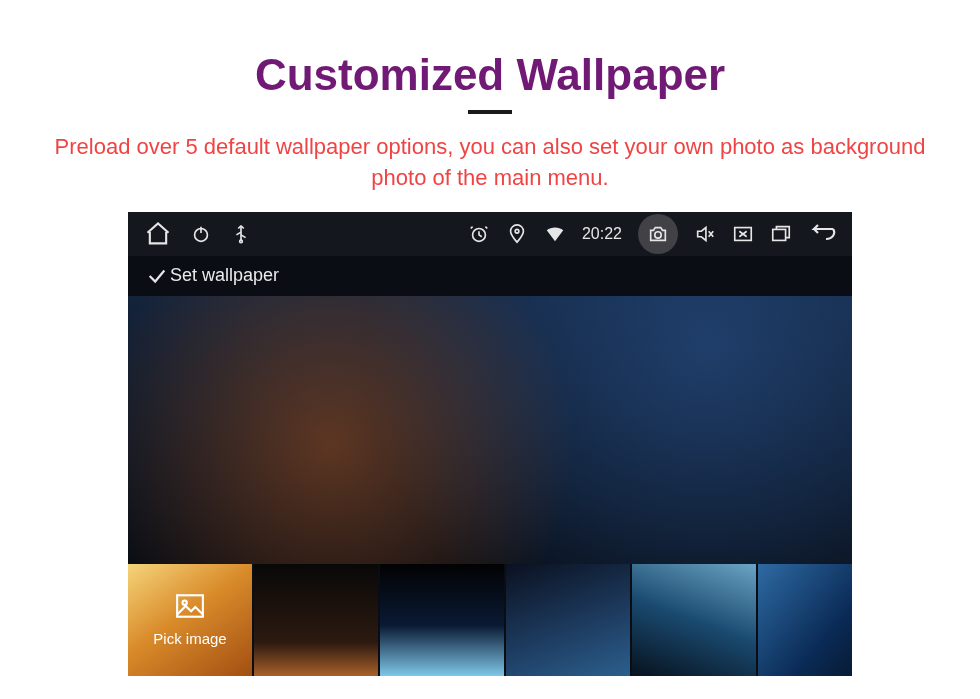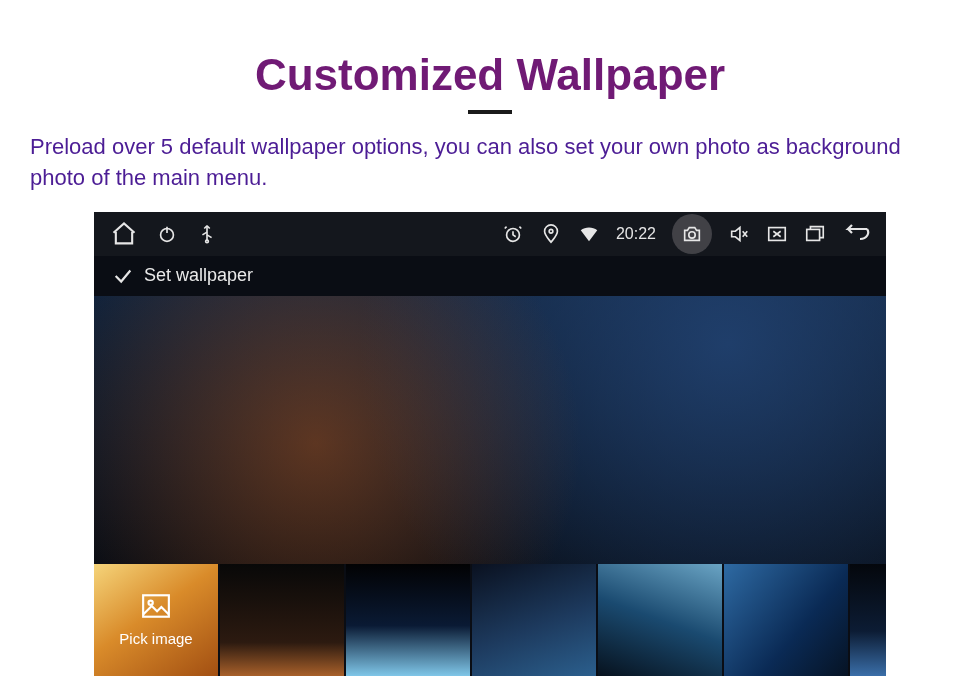--- a/index.html
+++ b/index.html
@@ -17,28 +17,29 @@
     color: #701a75;
     margin-top: 50px;
   }
   .title-underline {
     width: 44px;
     height: 4px;
     background: #1a1a1a;
     margin: 10px auto 18px auto;
   }
   .page-subtitle {
+    text-align: center;
     font-size: 22px;
-    color: #4c1d95;
+    color: #ef4444;
     line-height: 1.4;
     padding: 0 30px;
     margin-bottom: 18px;
   }
   .device {
-    width: 792px;
+    width: 724px;
     height: 464px;
     margin: 0 auto;
     background: #0a0d14;
     position: relative;
     overflow: hidden;
   }
   
   .statusbar {
     height: 44px;
     background: #14171d;
@@ -57,21 +58,21 @@
   .cam-circle {
     width: 40px; height: 40px; border-radius: 50%;
     background: rgba(70,70,75,0.9);
     display: flex; align-items: center; justify-content: center;
   }
   
   .titlebar {
     height: 40px;
     display: flex;
     align-items: center;
-    gap: 10px;
+    gap: 2px;
     padding: 0 18px;
     color: #eaeaea;
     font-size: 18px;
   }
   
   .preview {
     position: absolute;
     top: 84px;
     left: 0; right: 0;
     bottom: 112px;

